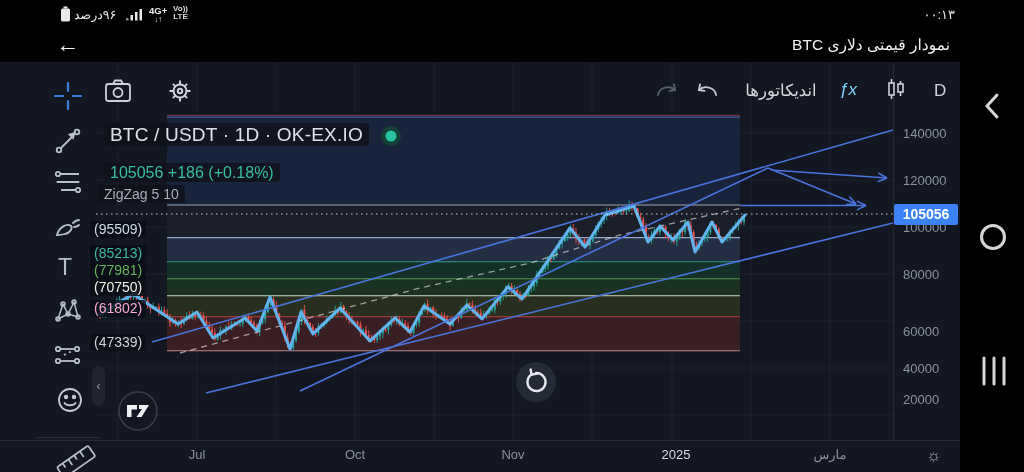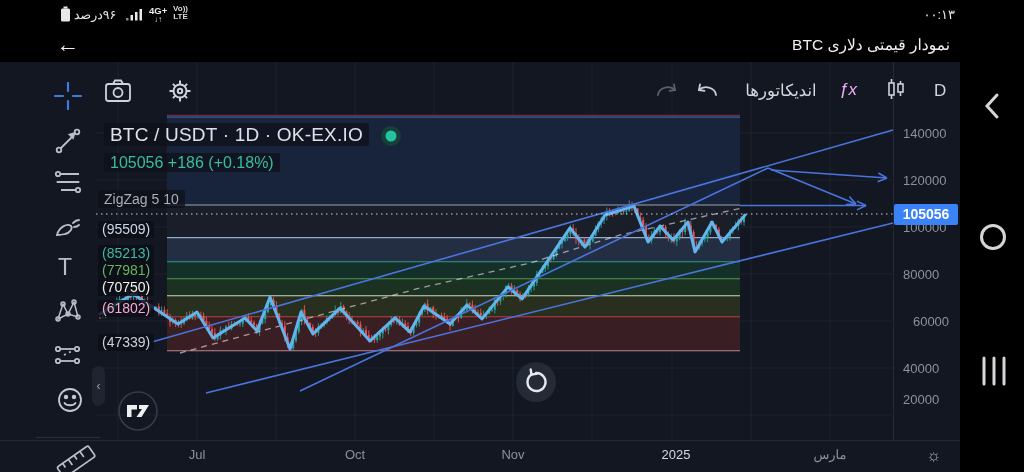--- a/index.html
+++ b/index.html
@@ -13,30 +13,30 @@
   #app{left:0;top:62px;width:960px;height:410px;background:#131722;}
   
   .chip{background:rgba(14,17,26,0.78);border-radius:2px;padding:1px 6px;white-space:nowrap;}
   #legend-title{font-size:19px;color:#dde1ea;letter-spacing:.2px;}
   #legend-price{font-size:16px;color:#38bda0;}
   #legend-ind{font-size:14px;color:#a9aeb8;}
   
   .ytick{position:absolute;left:903px;width:56px;font-size:13px;color:#8b919d;}
   .xtick{position:absolute;top:447px;font-size:13px;color:#8b919d;transform:translateX(-50%);}
   .lvl{position:absolute;left:90px;font-size:14px;white-space:nowrap;
-       background:rgba(11,14,21,0.82);padding:0 4px;border-radius:2px;line-height:17px;margin-left:8px;}
+       background:rgba(11,14,21,0.82);padding:0 4px;border-radius:2px;line-height:17px;}
   #price-badge{left:894px;top:204px;width:64px;height:21px;background:#3b82f6;color:#fff;
                font-size:14px;font-weight:bold;text-align:center;line-height:21px;border-radius:2px;}
   #timeaxis{left:0;top:440px;width:960px;height:32px;background:#131722;border-top:1px solid #242837;}
   #priceaxis{left:893px;top:62px;width:67px;height:378px;background:#131722;border-left:1px solid #242837;}
   
   .tb{color:#ced2da;}
   #indicators-label{font-size:16.5px;color:#d7dadf;}
   #interval-d{font-size:17px;color:#d1d4dc;}
-  #fx-label{font-size:17px;font-style:italic;color:#f0abfc;}
+  #fx-label{font-size:17px;font-style:italic;color:#7dd3fc;}
   
   #navstrip{left:960px;top:0;width:64px;height:472px;background:#000;}
   
   .noselect{user-select:none;}
 </style>
 </head>
 <body>
 
 <div id="screen">
 
@@ -600,21 +600,21 @@
         <line x1="96" y1="214" x2="958" y2="214" stroke="rgba(235,240,245,0.85)" stroke-width="1.2" stroke-dasharray="1.5 3.5"></line>
       </svg>
   </div>
 
   <div id="priceaxis" class="abs"></div>
   <div id="yticks">
       <div class="ytick" style="top: 126px;">140000</div>
       <div class="ytick" style="top: 173px;">120000</div>
       <div class="ytick" style="top: 220px;">100000</div>
       <div class="ytick" style="top: 267px;">80000</div>
-      <div class="ytick" style="top: 314px; text-align: center;">60000</div>
+      <div class="ytick" style="top: 324px;">60000</div>
       <div class="ytick" style="top: 361px;">40000</div>
       <div class="ytick" style="top: 392px;">20000</div>
     </div>
   <div id="price-badge" class="abs">105056</div>
 
   <div id="timeaxis" class="abs"></div>
   <div id="xticks">
       <div class="xtick" style="left: 197px;">Jul</div>
       <div class="xtick" style="left: 355px;">Oct</div>
       <div class="xtick" style="left: 513px;">Nov</div>
@@ -623,22 +623,22 @@
     </div>
   <span class="abs" style="left:926px;top:446px;font-size:17px;color:#9aa0aa">☼</span>
 
   <div class="abs" style="left:104px;top:124px">
     <div><span class="chip" id="legend-title">BTC / USDT · 1D · OK-EX.IO</span>
          <svg width="24" height="24" viewBox="0 0 24 24" style="vertical-align:-7px;margin-left:6px">
            <circle cx="12" cy="12" r="10" fill="#163f38"></circle>
           <circle cx="12" cy="12" r="5.5" fill="#24c4a0"></circle>
          </svg>
     </div>
-    <div style="margin-top:6px"><span class="chip" id="legend-price">105056 +186 (+0.18%)</span></div>
-    <div style="margin-top:18px;margin-left:-6px"><span class="chip" id="legend-ind">ZigZag 5 10</span></div>
+    <div style="margin-top:16px"><span class="chip" id="legend-price">105056 +186 (+0.18%)</span></div>
+    <div style="margin-top:3px;margin-left:-6px"><span class="chip" id="legend-ind">ZigZag 5 10</span></div>
   </div>
 
   <div id="levels">
       <div class="lvl" style="top: 220.554px; color: rgb(205, 214, 230);">(95509)</div>
       <div class="lvl" style="top: 244.749px; color: rgb(62, 185, 164);">(85213)</div>
       <div class="lvl" style="top: 261.745px; color: rgb(102, 180, 95);">(77981)</div>
       <div class="lvl" style="top: 278.738px; color: rgb(238, 243, 230);">(70750)</div>
       <div class="lvl" style="top: 299.765px; color: #f9a8d4;">(61802)</div>
       <div class="lvl" style="top: 333.753px; color: rgb(204, 209, 217);">(47339)</div>
     </div>

